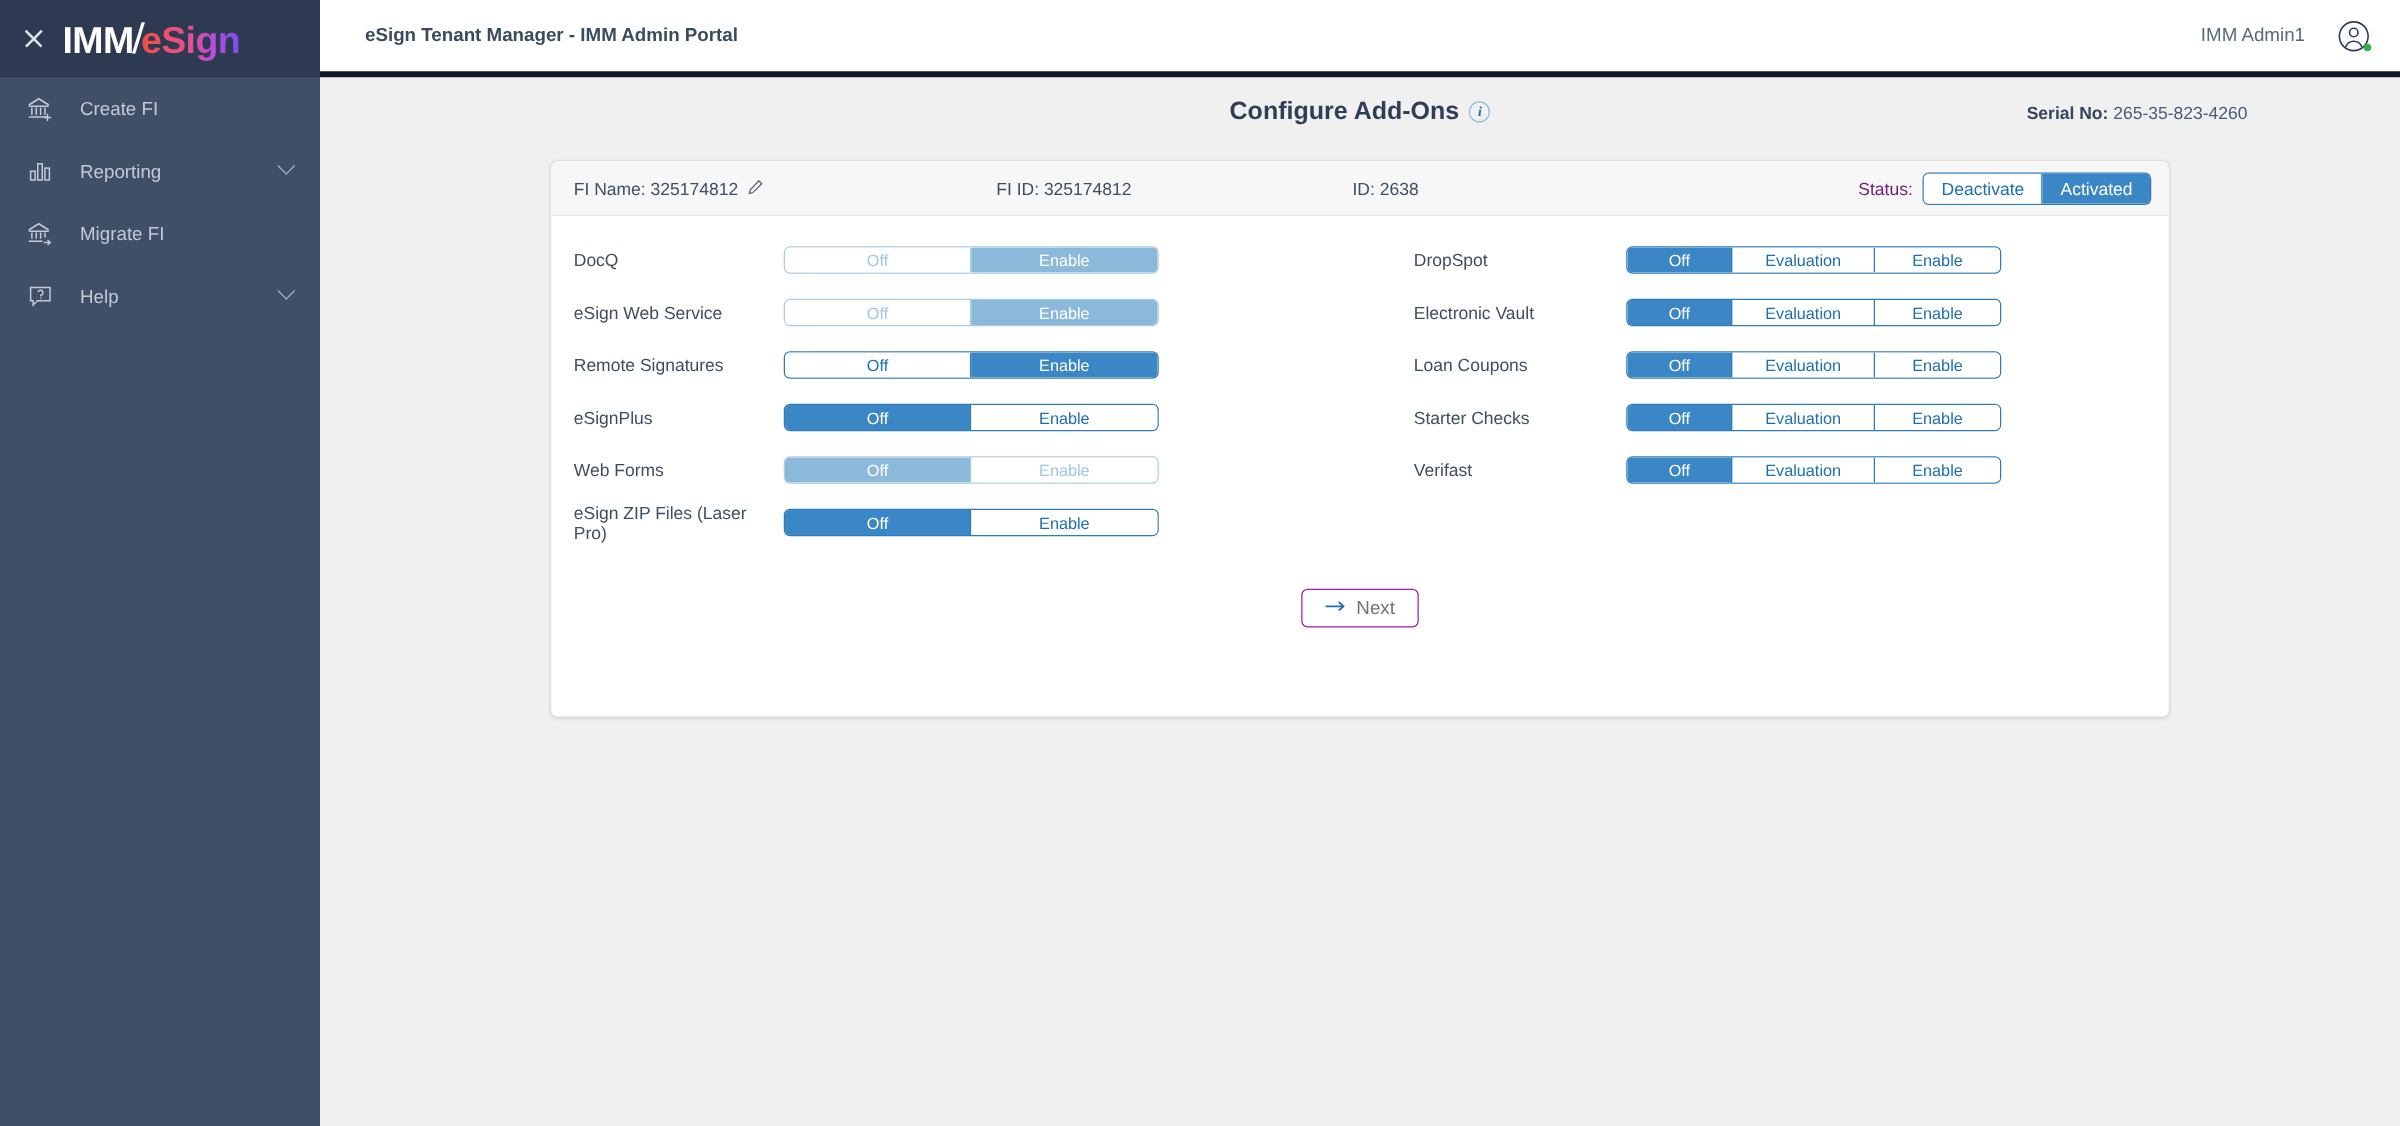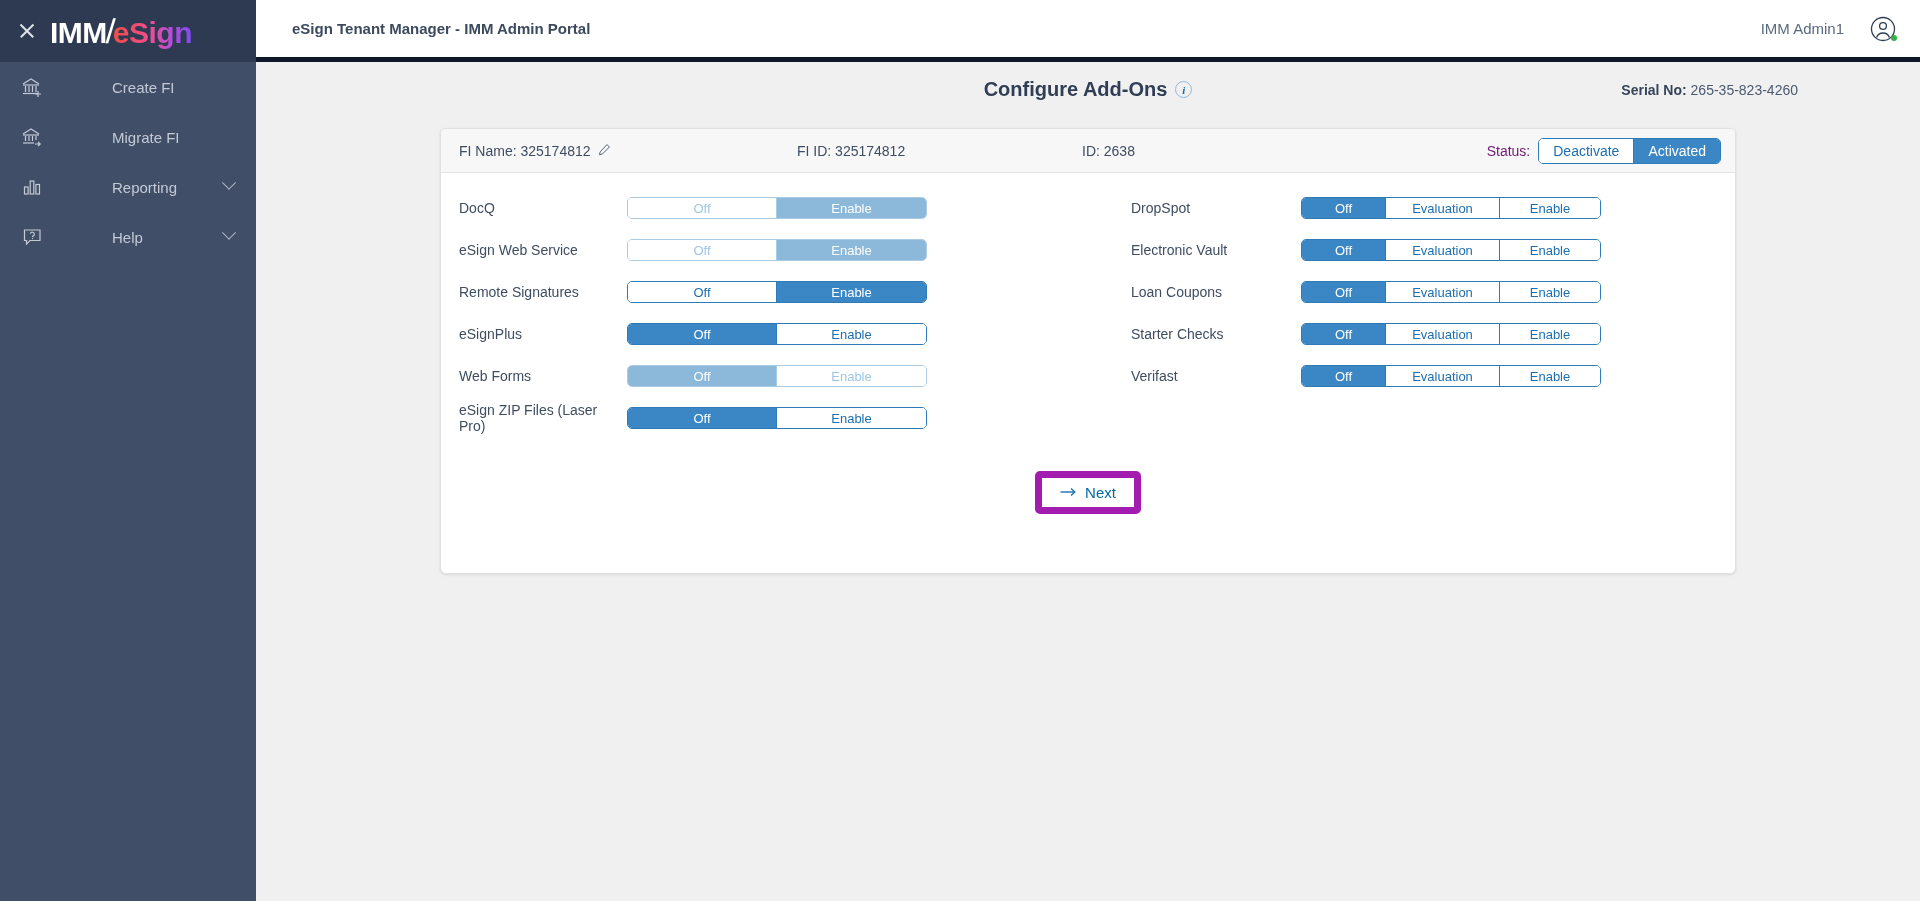--- a/index.html
+++ b/index.html
@@ -60,21 +60,20 @@
   }
 
   .nav-item {
     height: 50px;
     display: flex; align-items: center;
     padding-left: 18px;
     color: #c3cad6;
     font-size: 15px;
     cursor: pointer;
     position: relative;
-    gap: 48px;
   }
   .nav-item .nav-ico {
     width: 28px; height: 24px;
     flex: 0 0 28px;
     display: flex; align-items: center; justify-content: center;
     margin-right: 18px;
   }
   .nav-item .chev {
     position: absolute; right: 22px;
     width: 10px; height: 10px;
@@ -232,24 +231,24 @@
   .seg3 .sgm:nth-child(1) { flex: 0 0 84px; }
   .seg3 .sgm:nth-child(2) { flex: 1 1 auto; }
   .seg3 .sgm:nth-child(3) { flex: 0 0 100px; }
 
   
   #next-wrap {
     position: absolute; left: 0; right: 0; top: 298px;
     display: flex; justify-content: center;
   }
   #next-btn {
-    border: 7px solid #a21caf;
+    border: 1px solid #a21caf;
     border-radius: 5px;
     background: #ffffff;
-    color: #0369a1;
+    color: #737373;
     font-size: 15px;
     padding: 6px 18px;
     display: flex; align-items: center; gap: 8px;
     cursor: pointer;
     font-family: "Liberation Sans", sans-serif;
   }
 </style>
 </head>
 <body>
 
@@ -274,41 +273,41 @@
         <path d="M17 14 V20 M14 17 H20"></path>
       </svg>
     </span>
     <span>Create FI</span>
   </div>
 
 
 
   <div class="nav-item">
     <span class="nav-ico">
+      <svg width="20" height="20" viewBox="0 0 20 20" fill="none" stroke="#c3cad6" stroke-width="1.2">
+        <rect x="2.5" y="10" width="3.6" height="7"></rect>
+        <rect x="8.2" y="4" width="3.6" height="13"></rect>
+        <rect x="13.9" y="7.5" width="3.6" height="9.5"></rect>
+      </svg>
+    </span>
+    <span>Reporting</span>
+    <span class="chev"></span>
+  </div>
+
+  <div class="nav-item">
+    <span class="nav-ico">
       <svg width="22" height="20" viewBox="0 0 22 20" fill="none" stroke="#c3cad6" stroke-width="1.2">
         <path d="M2 7 L10 2 L18 7"></path>
           <path d="M2 8 H18"></path>
         <path d="M4.5 9 V14 M8 9 V14 M11.5 9 V14 M15 9 V13"></path>
           <path d="M2 16 H13"></path>
         <path d="M14 17 H19 M17 15 L19.2 17 L17 19"></path>
       </svg>
     </span>
     <span>Migrate FI</span>
-  </div>
-
-  <div class="nav-item">
-    <span class="nav-ico">
-      <svg width="20" height="20" viewBox="0 0 20 20" fill="none" stroke="#c3cad6" stroke-width="1.2">
-        <rect x="2.5" y="10" width="3.6" height="7"></rect>
-        <rect x="8.2" y="4" width="3.6" height="13"></rect>
-        <rect x="13.9" y="7.5" width="3.6" height="9.5"></rect>
-      </svg>
-    </span>
-    <span>Reporting</span>
-    <span class="chev"></span>
   </div>
 
   <div class="nav-item">
     <span class="nav-ico">
       <svg width="21" height="20" viewBox="0 0 21 20" fill="none" stroke="#c3cad6" stroke-width="1.2">
         <path d="M2.5 3 H18 V13.5 H8 L4.5 17 V13.5 H2.5 Z"></path>
         <path d="M8.4 6.6 a2 2 0 1 1 2.2 2.6 v1" stroke-width="1.2"></path>
         <circle cx="10.6" cy="11.6" r="0.6" fill="#c3cad6" stroke="none"></circle>
       </svg>
     </span>

